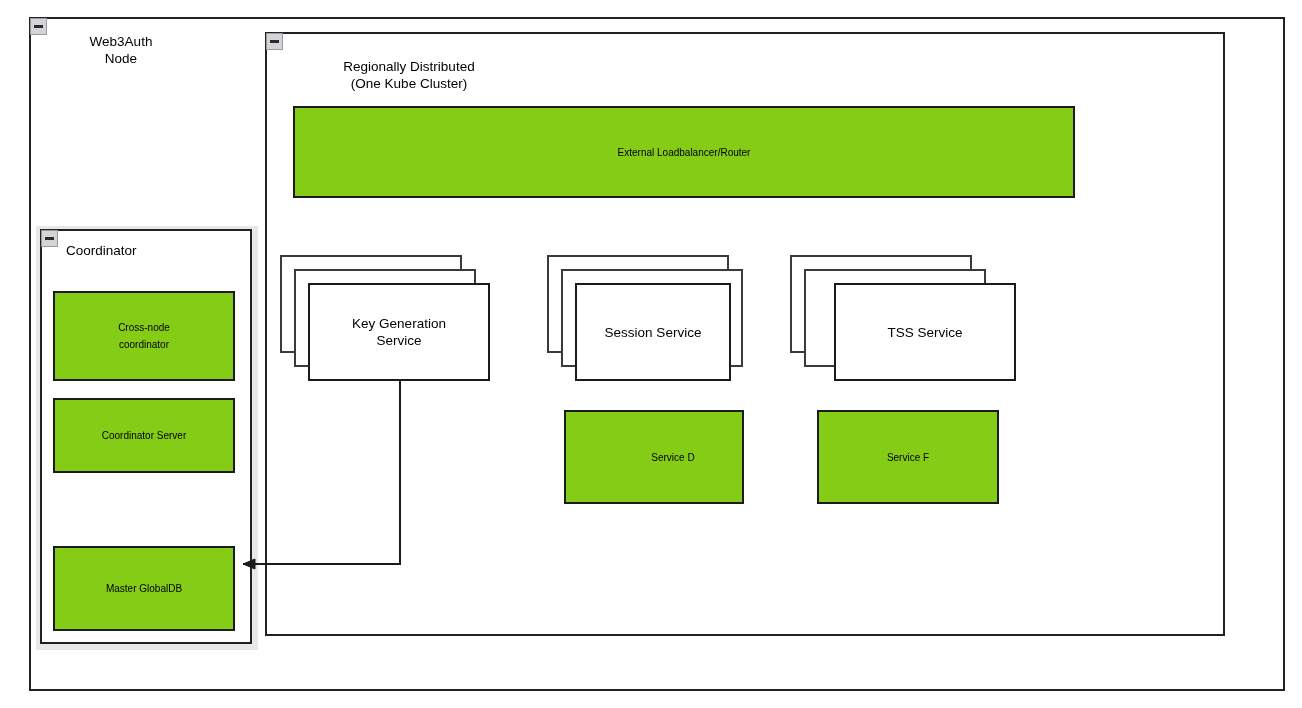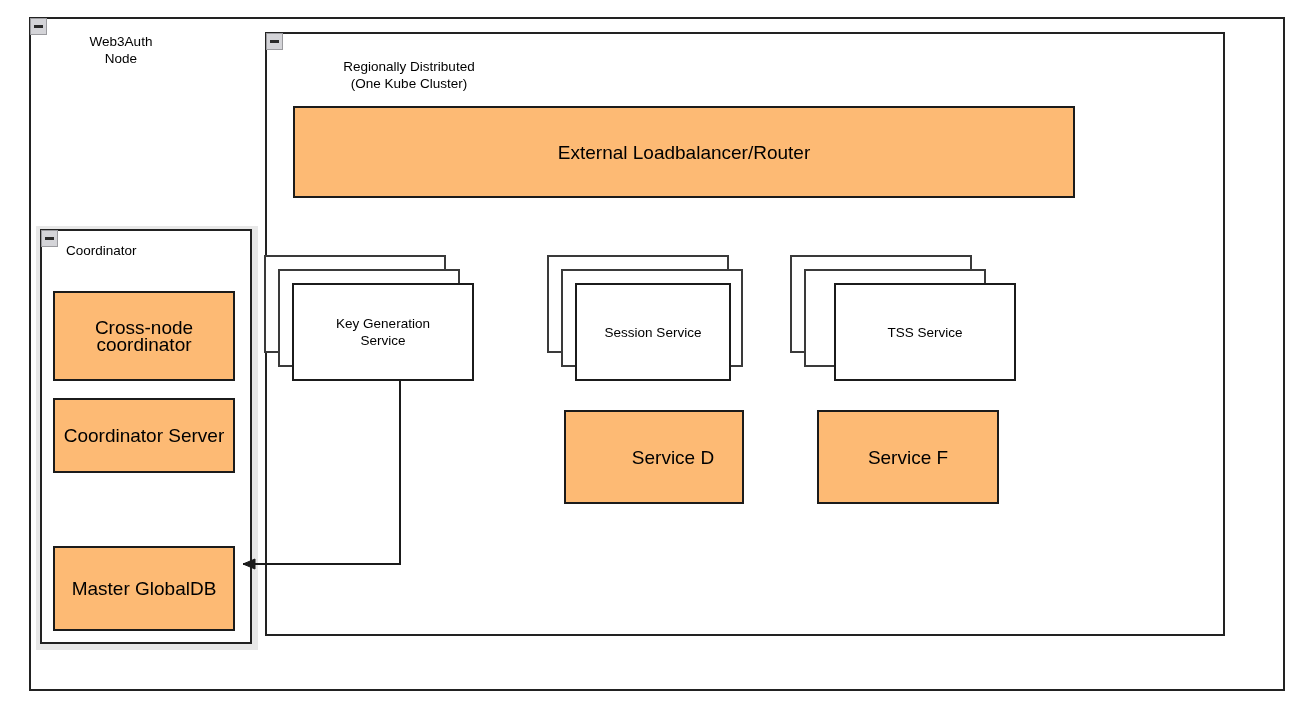--- a/index.html
+++ b/index.html
@@ -57,26 +57,26 @@
     position: absolute;
     font-size: 13.5px;
     line-height: 17px;
     white-space: pre;
     color: #000000;
   }
 
   
   .node {
     border: 2px solid #1b1b1b;
-    background: #fdba74;
+    background: #84cc16;
     display: flex;
     align-items: center;
     justify-content: center;
     text-align: center;
-    font-size: 19px;
+    font-size: 10px;
     line-height: 17px;
     color: #000000;
     white-space: pre-line;
   }
 
   
   .stack { position: absolute; }
   .stack .card {
     position: absolute;
     box-sizing: border-box;
@@ -135,21 +135,21 @@
 </div>
 
 <div class="abs node" style="left:53px; top:398px; width:182px; height:75px;">
   <span>Coordinator Server</span>
 </div>
 
 <div class="abs node" style="left:53px; top:546px; width:182px; height:85px;">
   <span>Master GlobalDB</span>
 </div>
 
-<div class="stack" style="left:264px; top:255px; width:210px; height:102px;padding-left:16px;">
+<div class="stack" style="left:280px; top:255px; width:210px; height:102px;padding-left:16px;">
   <div class="card" style="left:0px; top:0px; width:182px; height:98px;"></div>
   <div class="card" style="left:14px; top:14px; width:182px; height:98px;"></div>
   <div class="card front" style="left:28px; top:28px; width:182px; height:98px;">
     <span>Key Generation
 Service</span>
   </div>
 </div>
 
 <div class="stack" style="left:547px; top:255px; width:210px; height:126px;">
   <div class="card" style="left:0px; top:0px; width:182px; height:98px;"></div>

